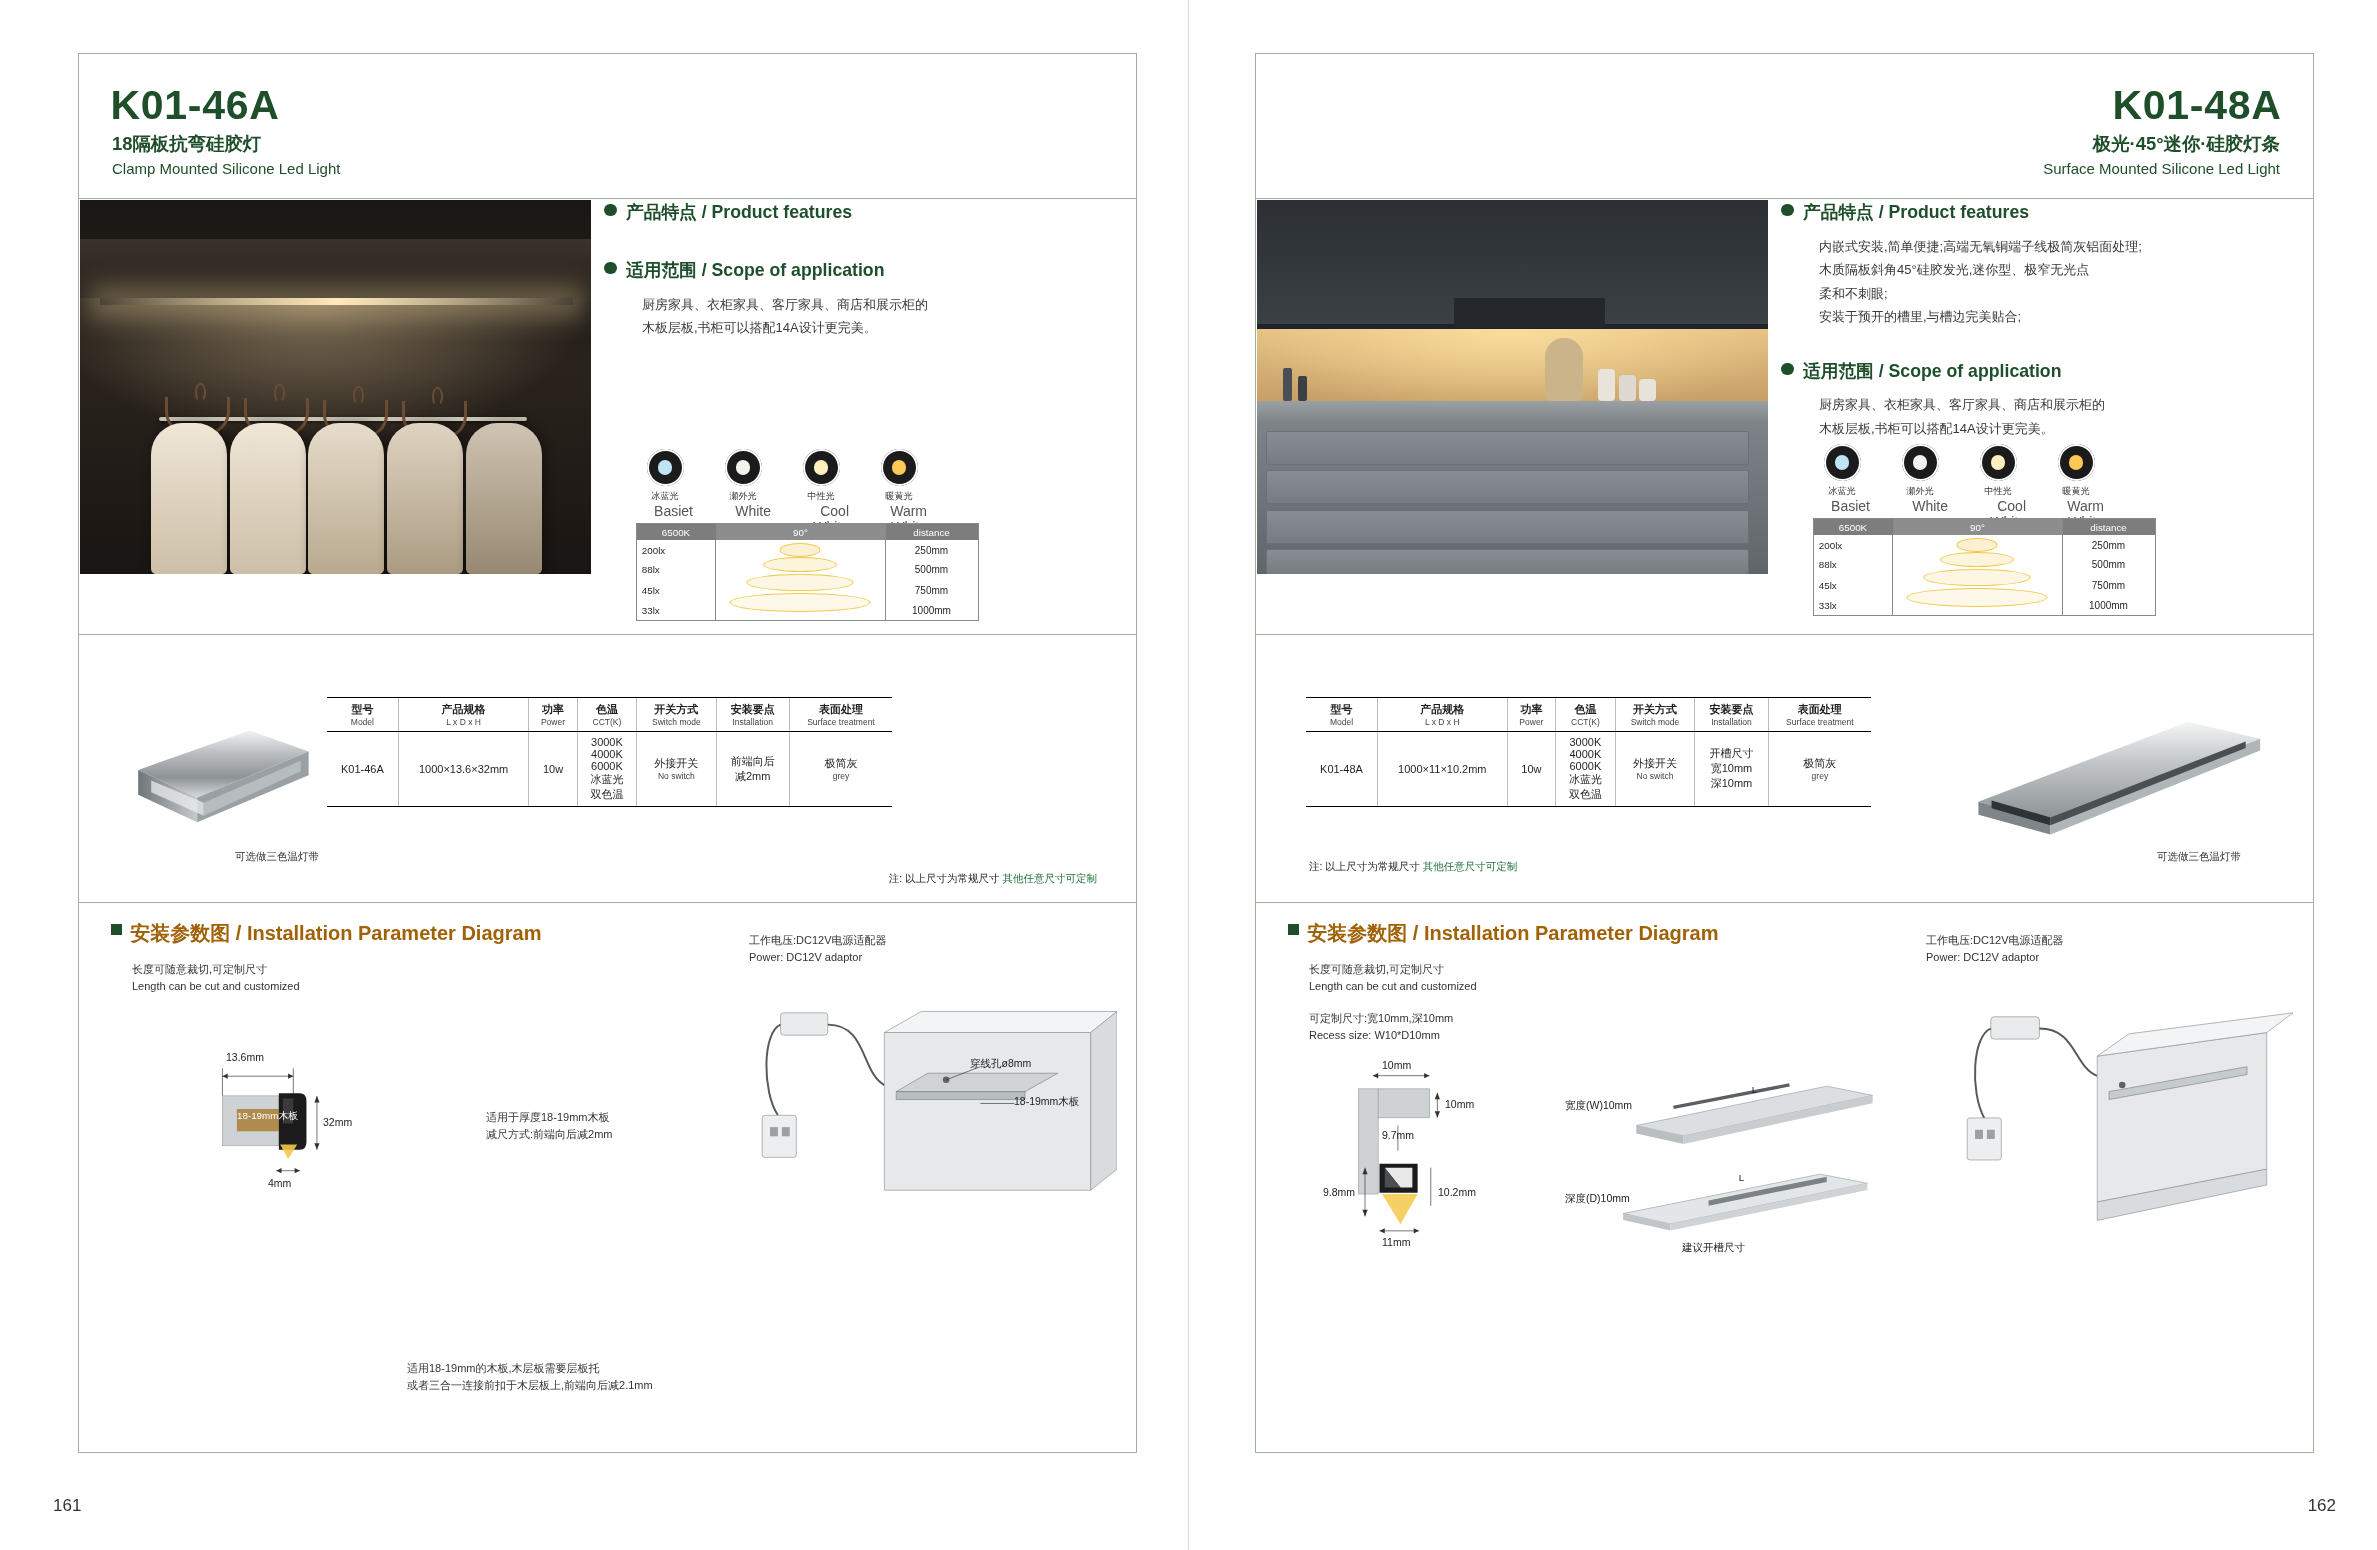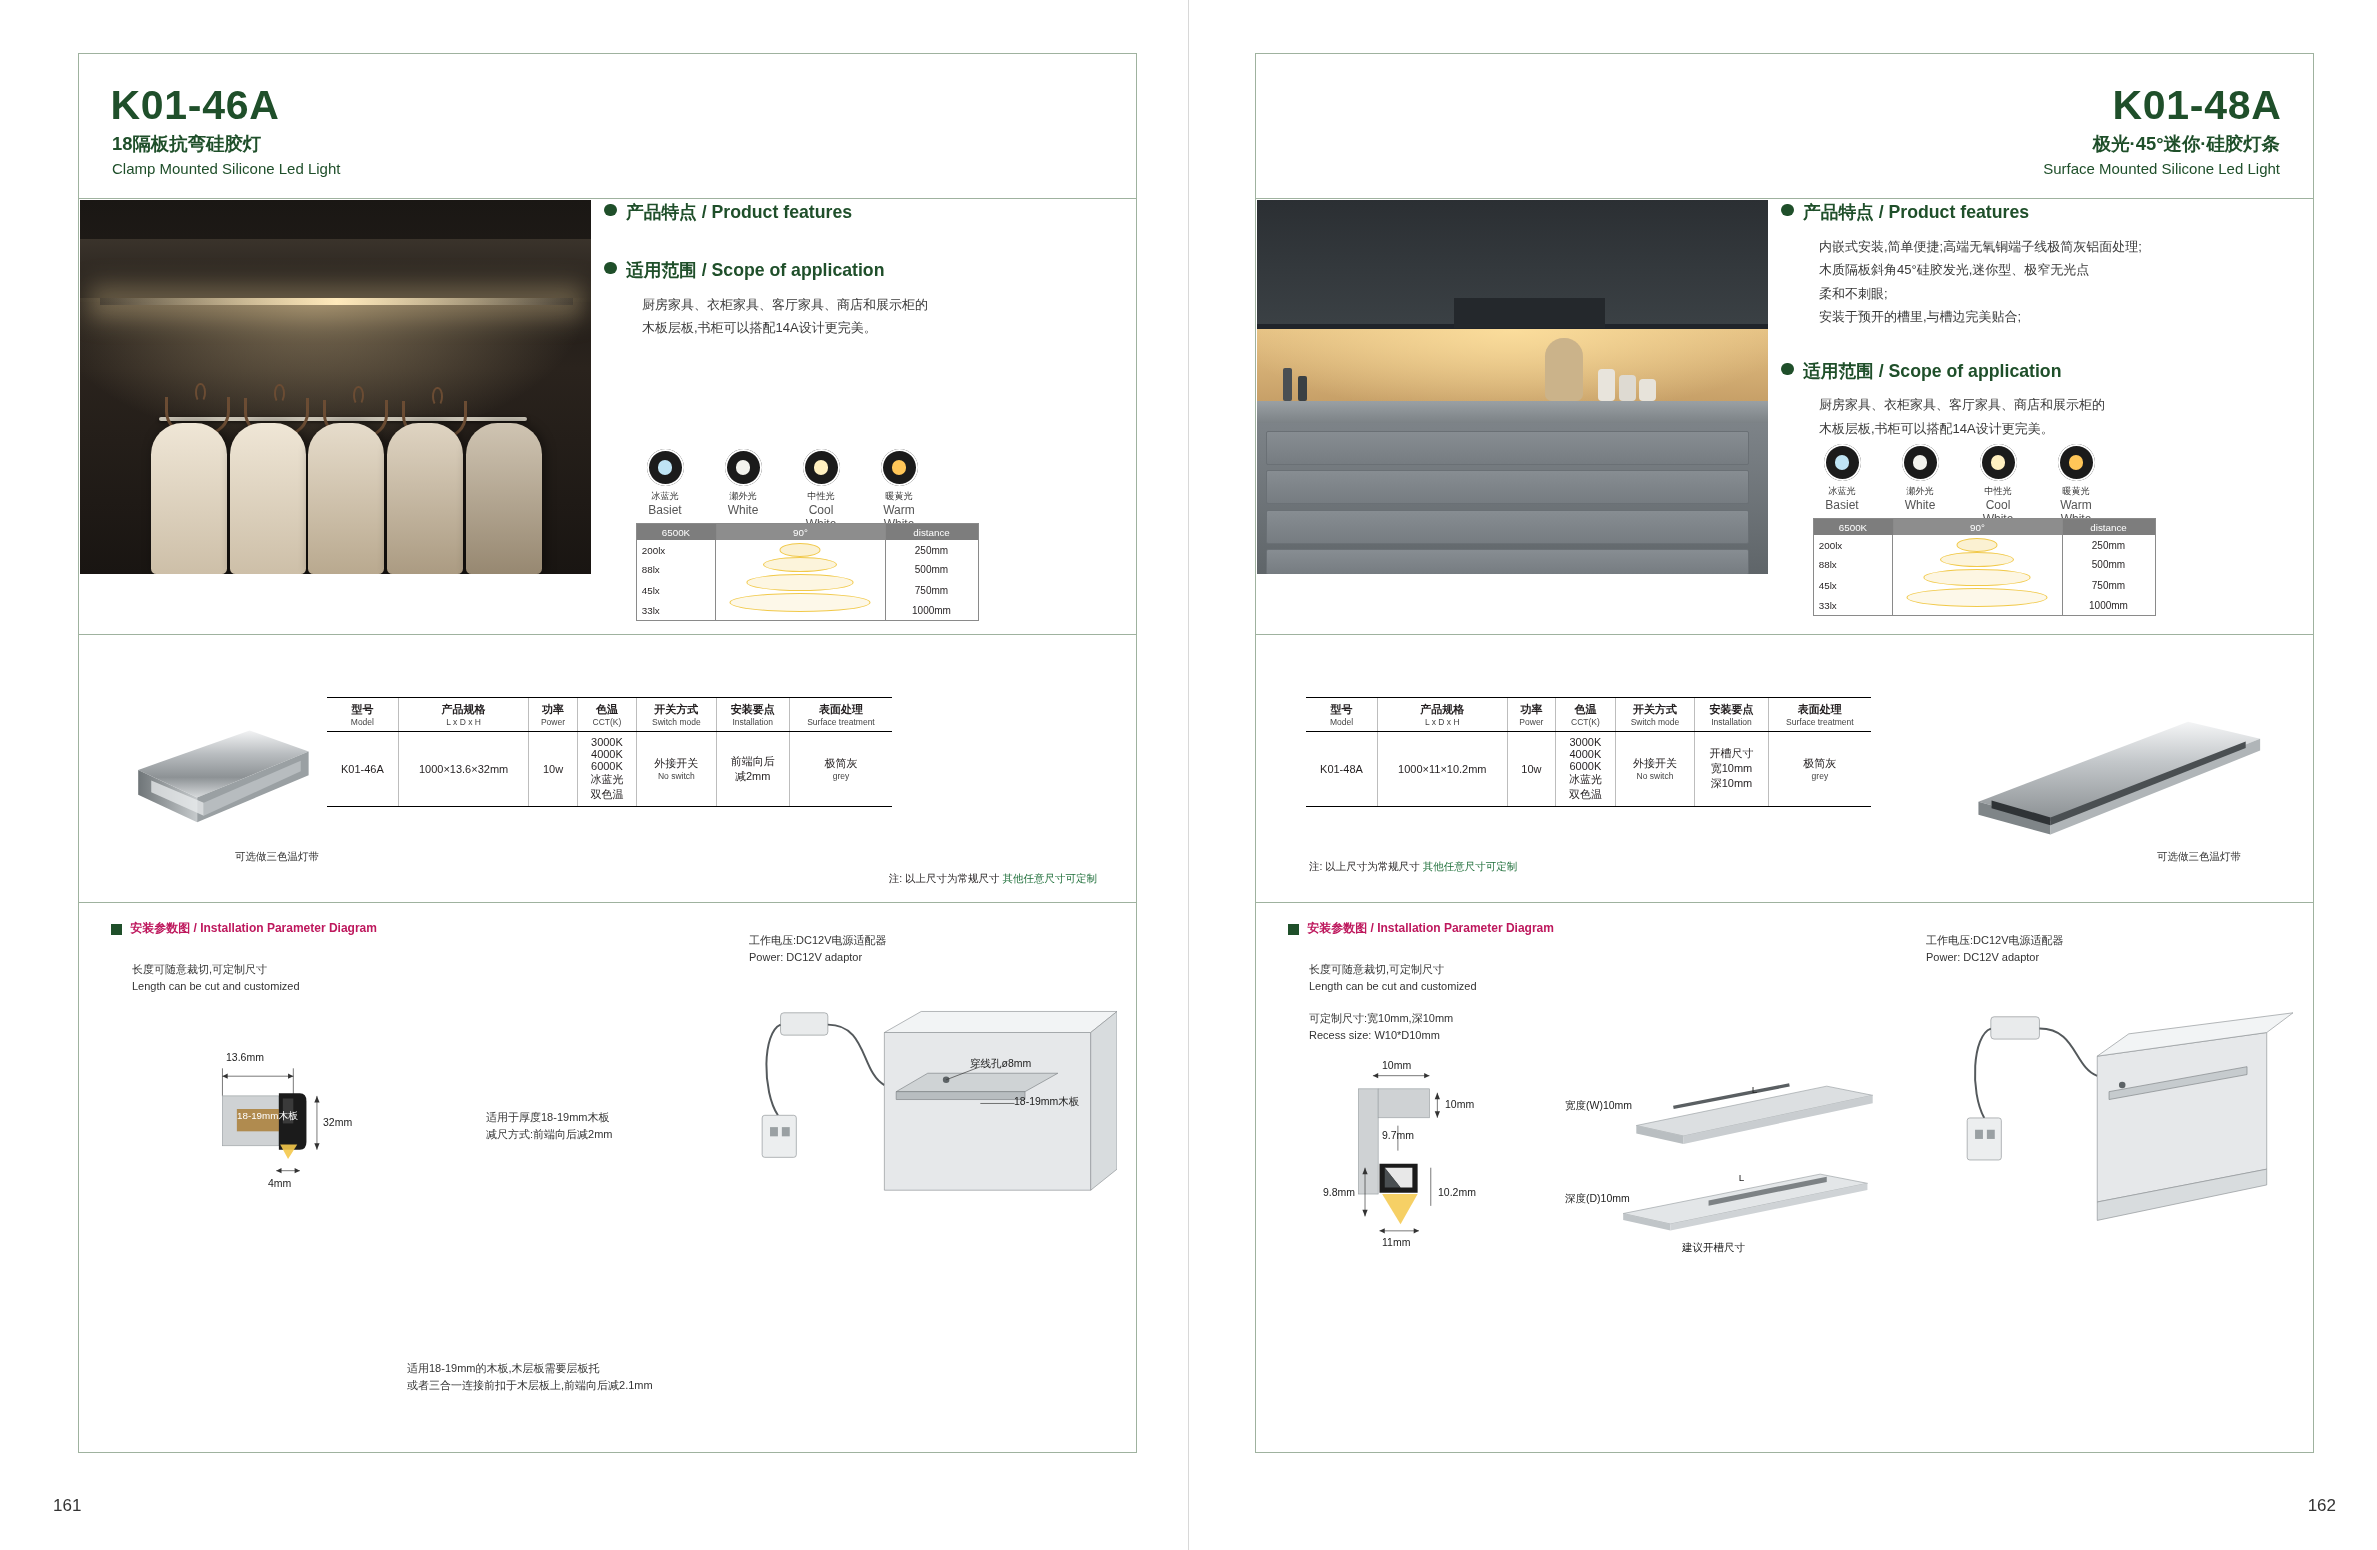--- a/index.html
+++ b/index.html
@@ -65,21 +65,21 @@
   .cct .disc:after{content:"";position:absolute;left:50%;top:50%;width:14.4px;height:14.4px;margin:-7.2px 0 0 -7.2px;border-radius:50%;}
   .cct .c1{background:#1b1b1b;}
   .cct .c1:after{background:#bfe4f5;}
   .cct .c2{background:#1b1b1b;}
   .cct .c2:after{background:#f3f3ee;}
   .cct .c3{background:#1b1b1b;}
   .cct .c3:after{background:#fff0c0;}
   .cct .c4{background:#1b1b1b;}
   .cct .c4:after{background:#ffc658;}
   .cct .lab-cn{font-size:9.2px;margin-top:3.9px;color:#333;}
-  .cct .lab-en{font-size:12px;color:#555;}
+  .cct .lab-en{font-size:14px;color:#555;text-align:right;}
   
   .beam{position:absolute;left:31.5px;top:323px;width:341px;border:0.7px solid #8a8a8a;}
   .beam .brow{display:flex;height:16.4px;font-size:9.8px;}
   .beam .bhdr{background:#7d7d7d;color:#fff;}
   .beam .c-left{width:79px;border-right:0.7px solid #8a8a8a;display:flex;align-items:center;justify-content:center;}
   .beam .c-mid{flex:1;border-right:0.7px solid #8a8a8a;display:flex;align-items:center;justify-content:center;background:#cfcfcf;color:#222;}
   .beam .c-right{width:92px;display:flex;align-items:center;justify-content:center;}
   .beam .bhdr .c-mid{background:#8d8d8d;color:#fff;}
   .beam .body{position:relative;height:80px;}
   .beam .body .lx{position:absolute;left:0;width:79px;border-right:0.7px solid #8a8a8a;font-size:9.8px;height:19.7px;display:flex;align-items:center;padding-left:5.3px;box-sizing:border-box;}
@@ -91,21 +91,21 @@
   .prod-img{position:absolute;}
   .note-cn{position:absolute;font-size:10.5px;color:#333;}
   table.spec{position:absolute;border-collapse:collapse;font-size:11px;}
   table.spec th,table.spec td{border-top:0.7px solid #000;border-bottom:0.7px solid #000;padding:3.9px 6.6px;text-align:center;vertical-align:middle;}
   table.spec th{font-weight:bold;}
   table.spec th .en,table.spec td .en{display:block;font-size:8.5px;font-weight:normal;color:#444;}
   table.spec .vsep{border-left:0.7px solid #bdbdbd;}
   .spec-foot{position:absolute;font-size:10.5px;}
   .spec-foot .hl{color:#1f6f3a;}
   
-  .inst-title{position:absolute;font-size:12px;font-weight:bold;color:#be185d;padding-left:19.7px;}
+  .inst-title{position:absolute;font-size:20px;font-weight:bold;color:#a16207;padding-left:19.7px;}
   .inst-title .sq{position:absolute;left:0;top:3.9px;width:11px;height:11px;background:#1f4f2a;}
   .ityp{position:absolute;font-size:11px;line-height:17px;color:#333;}
   .dim{position:absolute;font-size:10.5px;color:#222;}
   .pagenum{position:absolute;bottom:34px;font-size:17px;color:#333;}
   .page.left .pagenum{left:41px;}
   .page.right .pagenum{right:41px;}
   svg{display:block;}
 </style>
 </head>
 <body>

